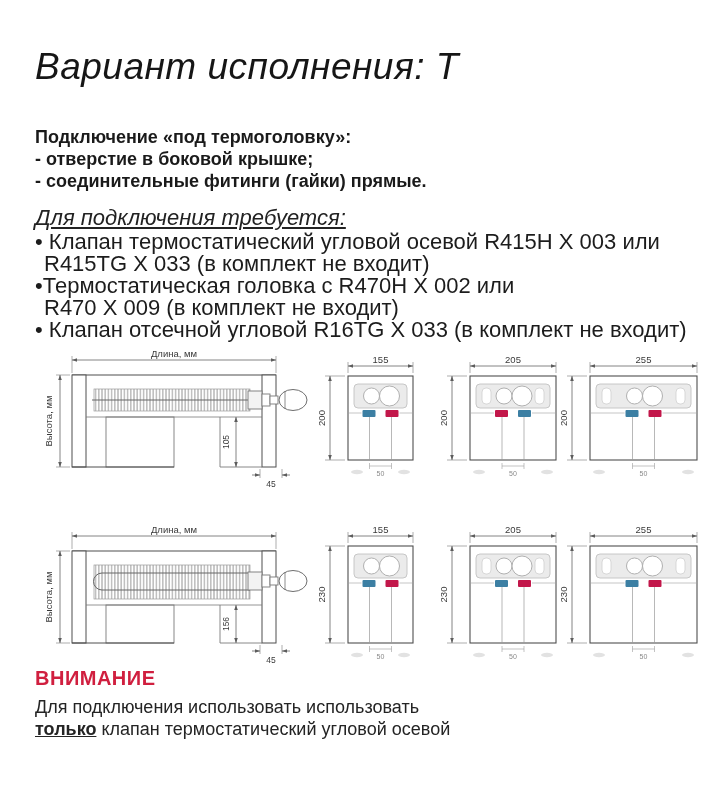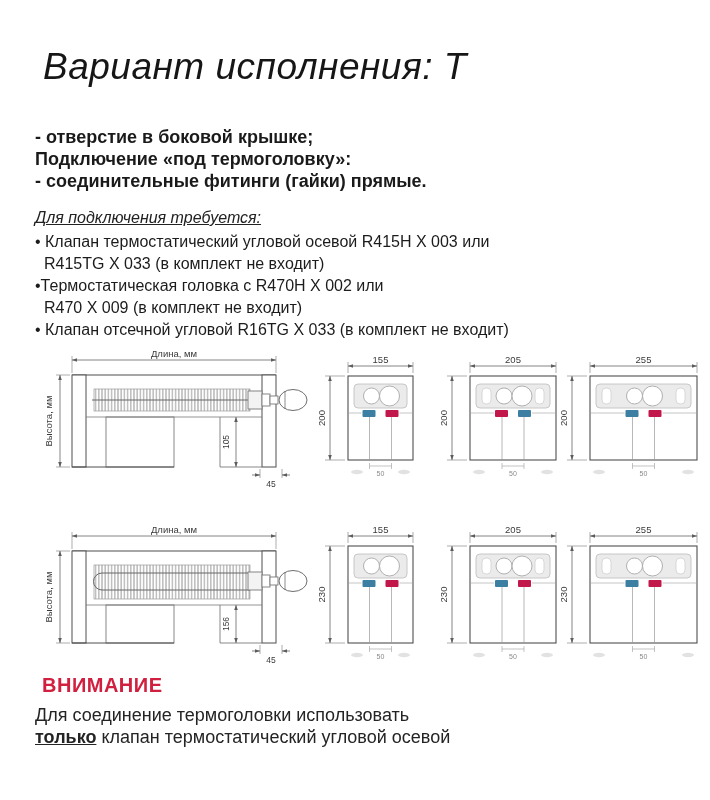--- a/index.html
+++ b/index.html
@@ -2,46 +2,46 @@
 <html lang="ru"><head>
 <meta charset="utf-8">
 <style>
   html,body{margin:0;padding:0;background:#ffffff;}
   body{
     width:710px;height:800px;overflow:hidden;position:relative;
     font-family:"Liberation Sans",sans-serif;color:#1e1e1e;
   }
   .content{padding:0 35px;}
   h1.title{
-    margin:44px 0 0 8px;font-size:37px;line-height:46px;font-weight:normal;
+    margin:44px 0 0 0;font-size:37px;line-height:46px;font-weight:normal;
     font-style:italic;color:#161616;letter-spacing:.5px;
   }
   .intro{margin-top:36px;font-weight:bold;font-size:18px;line-height:22px;color:#1a1a1a;}
-  .req{margin-top:15px;font-size:16px;line-height:22px;color:#1c1c1c;}
+  .req{margin-top:15px;font-size:22px;line-height:22px;color:#1c1c1c;}
   .req-heading{font-style:italic;text-decoration:underline;margin-bottom:2px;color:#222;}
   .req-line{white-space:nowrap;}
   .req-line.cont{padding-left:9px;}
   .diagrams{position:relative;margin:6px 0 0 -35px;width:710px;height:320px;text-align:right;}
   .dwg{position:absolute;}
   .warn-head{
-    font-size:20px;font-weight:bold;letter-spacing:.5px;margin:7px;
+    font-size:20px;font-weight:bold;letter-spacing:.5px;margin:0;
   }
   .warn-text{margin:6px 0 0 0;font-size:18px;line-height:22px;color:#242424;}
   .warn-text .em{font-weight:bold;text-decoration:underline;text-align:center;}
 </style>
 </head>
 <body>
 
 <div class="content">
 
   <h1 class="title">Вариант исполнения: Т</h1>
 
   <div class="intro">
+    <div>Подключение «под термоголовку»:</div>
     <div>- отверстие в боковой крышке;</div>
-    <div>Подключение «под термоголовку»:</div>
     <div>- соединительные фитинги (гайки) прямые.</div>
   </div>
 
   <div class="req">
     <div class="req-heading">Для подключения требуется:</div>
     <div class="req-line">• Клапан термостатический угловой осевой R415H X 003 или</div>
     <div class="req-line cont">R415TG X 033 (в комплект не входит)</div>
     <div class="req-line">•Термостатическая головка с R470H X 002 или</div>
     <div class="req-line cont">R470 X 009 (в комплект не входит)</div>
     <div class="req-line">• Клапан отсечной угловой R16TG X 033 (в комплект не входит)</div>
@@ -325,18 +325,18 @@
           <line x1="96.5" y1="122" x2="96.5" y2="128" stroke="#9a9a9a" stroke-width="0.6"></line>
           <line x1="74.5" y1="125" x2="96.5" y2="125" stroke="#9a9a9a" stroke-width="0.6"></line>
           <text x="85.5" y="135" text-anchor="middle" font-size="7" font-family="Liberation Sans, sans-serif" fill="#8a8a8a">50</text>
           <ellipse cx="41" cy="131" rx="6" ry="2.2" fill="#e2e2e2"></ellipse>
           <ellipse cx="130" cy="131" rx="6" ry="2.2" fill="#e2e2e2"></ellipse>
         </svg></div>
   </div>
 
   <div class="warn-head" id="warn-head" style="color: rgb(208, 31, 63);">ВНИМАНИЕ</div>
   <p class="warn-text">
-    <span>Для соединение термоголовки использовать</span><br>
+    <span>Для подключения использовать использовать</span><br>
     <span class="em">только</span><span> клапан термостатический угловой осевой</span><br>
     <br>
   </p>
 
 </div>
 
 </body></html>

